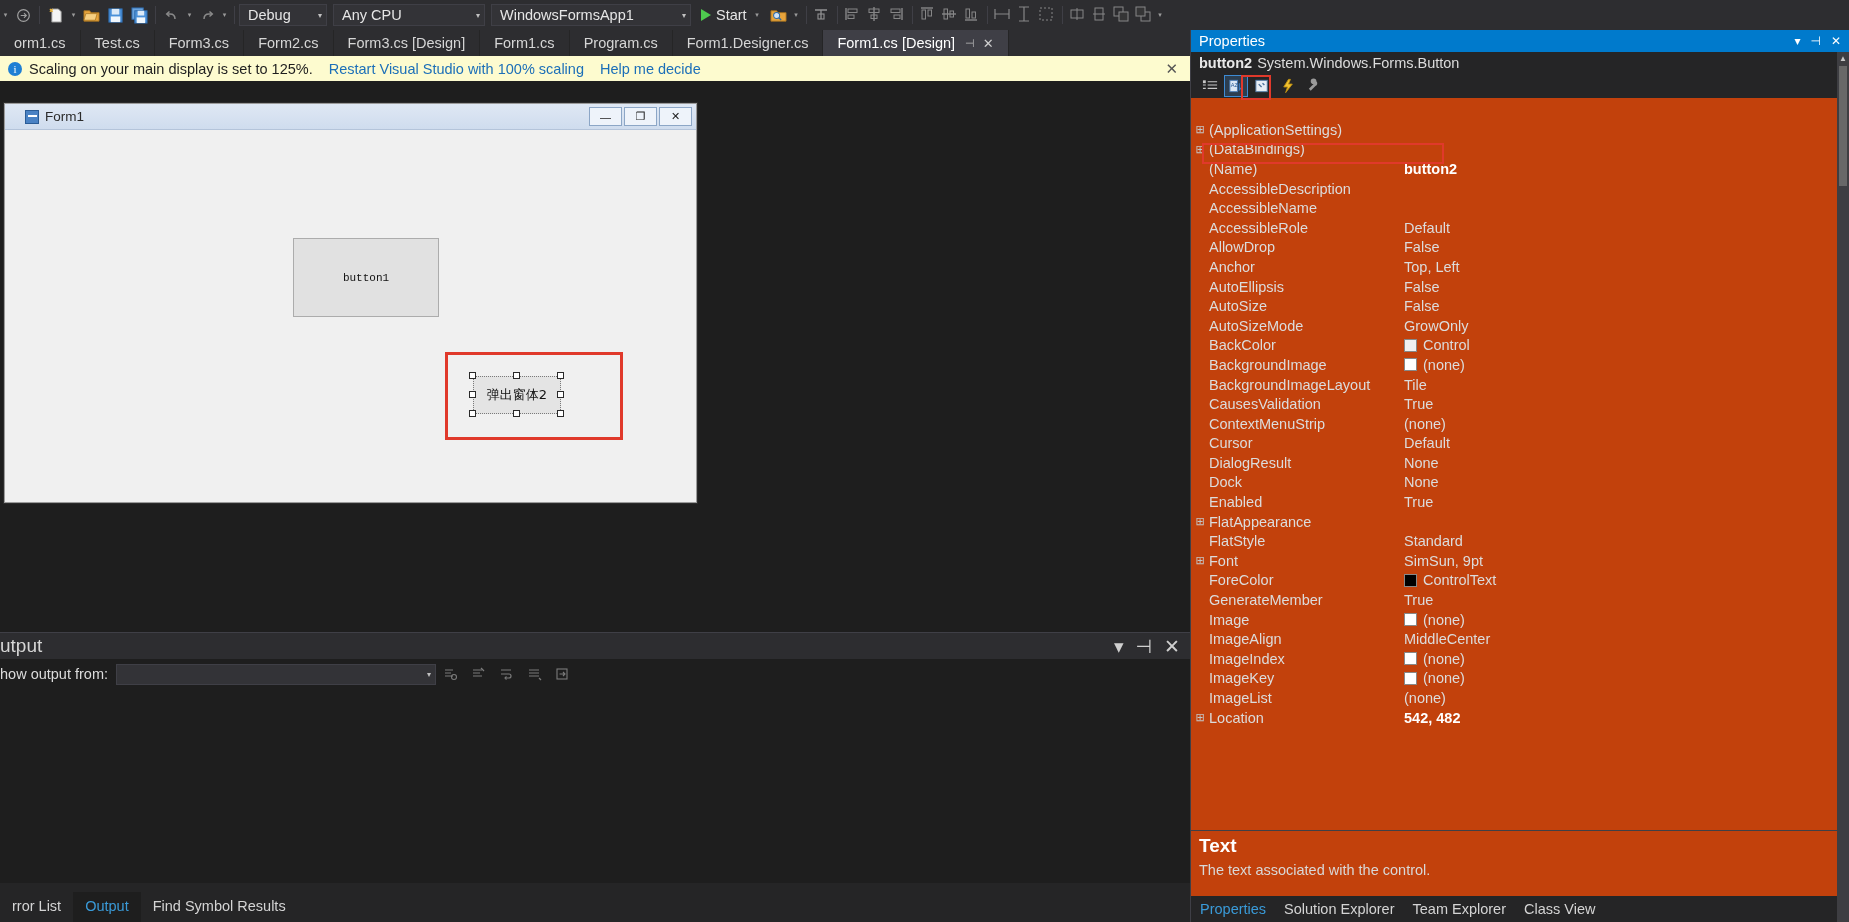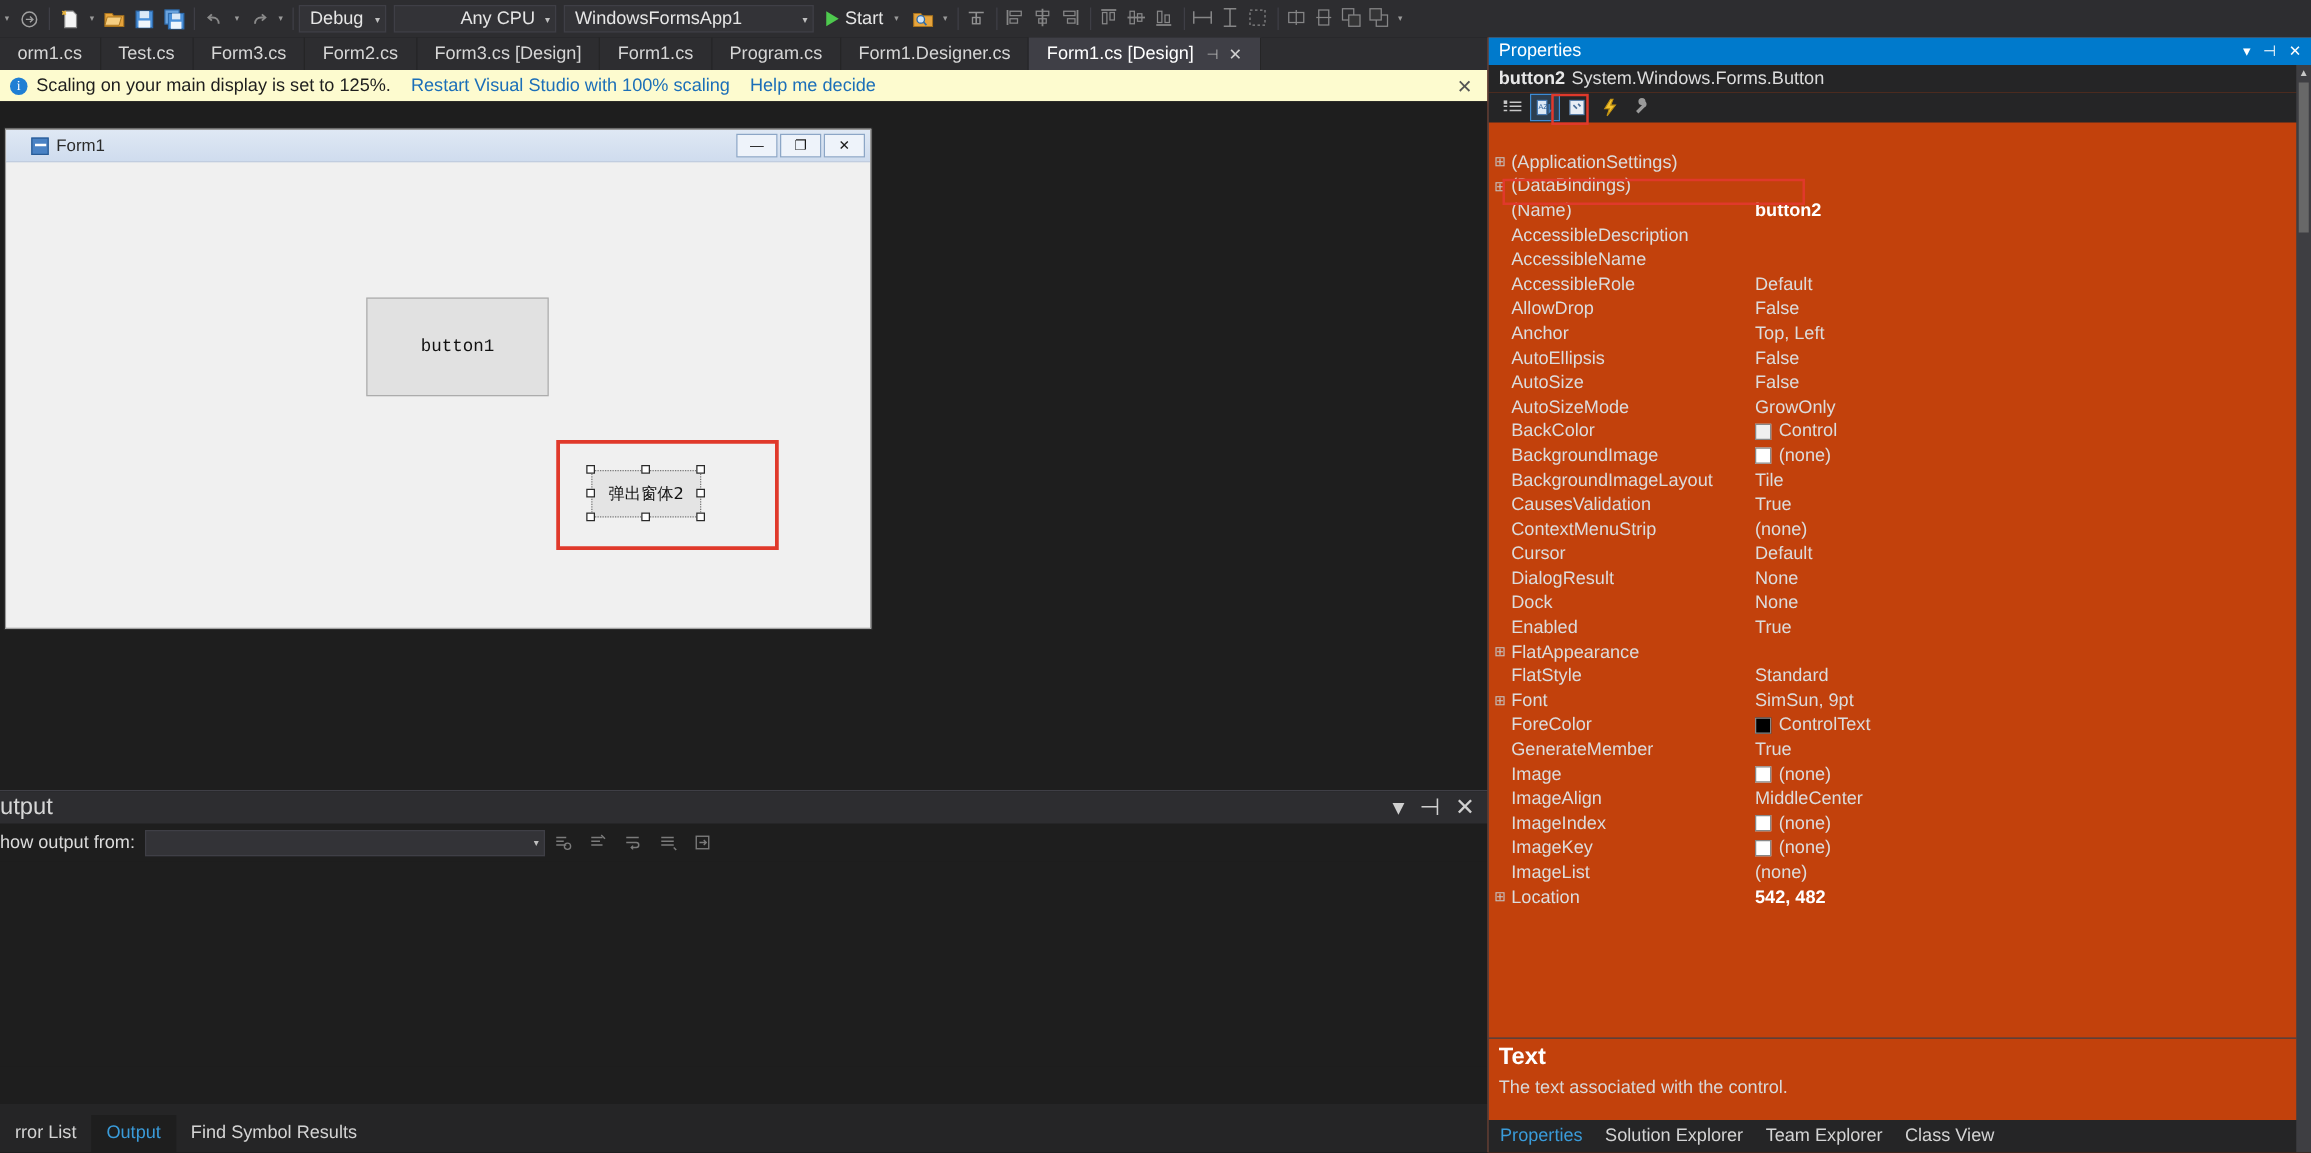--- a/index.html
+++ b/index.html
@@ -23,22 +23,22 @@
   .tb-sep { width: 1px; height: 18px; background: #3f3f46; margin: 0 4px; flex: none; }
   .tb-caret { font-size: 7px; color: #9a9a9a; width: 11px; text-align: center; flex:none; }
 
   .combo {
     height: 22px; background: #333337; border: 1px solid #3f3f46;
     color: #e6e6e6; font-size: 14.5px; display: flex; align-items: center;
     padding: 0 4px 0 8px; margin-right: 6px; flex: none;
   }
   .combo .lbl { flex: 1; white-space: nowrap; overflow: hidden; }
   .combo .arrow { font-size: 8px; color: #c0c0c0; margin-left: 8px; }
-  .combo-debug { width: 70px; }
-  .combo-cpu { width: 130px; text-align: right; }
+  .combo-debug { width: 88px; }
+  .combo-cpu { width: 152px; }
   .combo-proj { width: 200px; }
 
   .start-btn { display: flex; align-items: center; gap: 5px; color: #e6e6e6; font-size: 14.5px; padding: 0 4px; flex:none;}
   .play-tri {
     width: 0; height: 0; border-left: 10px solid #4ec94e;
     border-top: 6px solid transparent; border-bottom: 6px solid transparent;
   }
 
   .align-ico { width: 22px; height: 22px; position: relative; flex:none; opacity: .62; }
 
@@ -101,21 +101,21 @@
     width: 33px; height: 19px; background: #eef3fa; border: 1px solid #8ca6c6;
     display: flex; align-items: center; justify-content: center;
     font-size: 11px; color: #1a1a1a;
   }
   .wf-body { position: relative; height: calc(100% - 26px); background: #f0f0f0; }
 
   .wf-button1 {
     position: absolute; left: 288px; top: 108px; width: 146px; height: 79px;
     background: #e1e1e1; border: 1px solid #acacac;
     display: flex; align-items: center; justify-content: center;
-    font-family: "Liberation Mono", monospace; font-size: 14px; color: #111;
+    font-family: "Liberation Mono", monospace; font-size: 11px; color: #111;
   }
 
   .sel-wrap { position: absolute; left: 440px; top: 222px; width: 178px; height: 88px; }
   .red-box { position: absolute; inset: 0; border: 3px solid #e0392b; }
   .wf-button2 {
     position: absolute; left: 28px; top: 24px; width: 88px; height: 38px;
     background: #e4e4e4; border: 1px dotted #7a7a7a;
     display: flex; align-items: center; justify-content: center;
     font-family: "DejaVu Sans", sans-serif; font-size: 13px; color: #111;
   }

